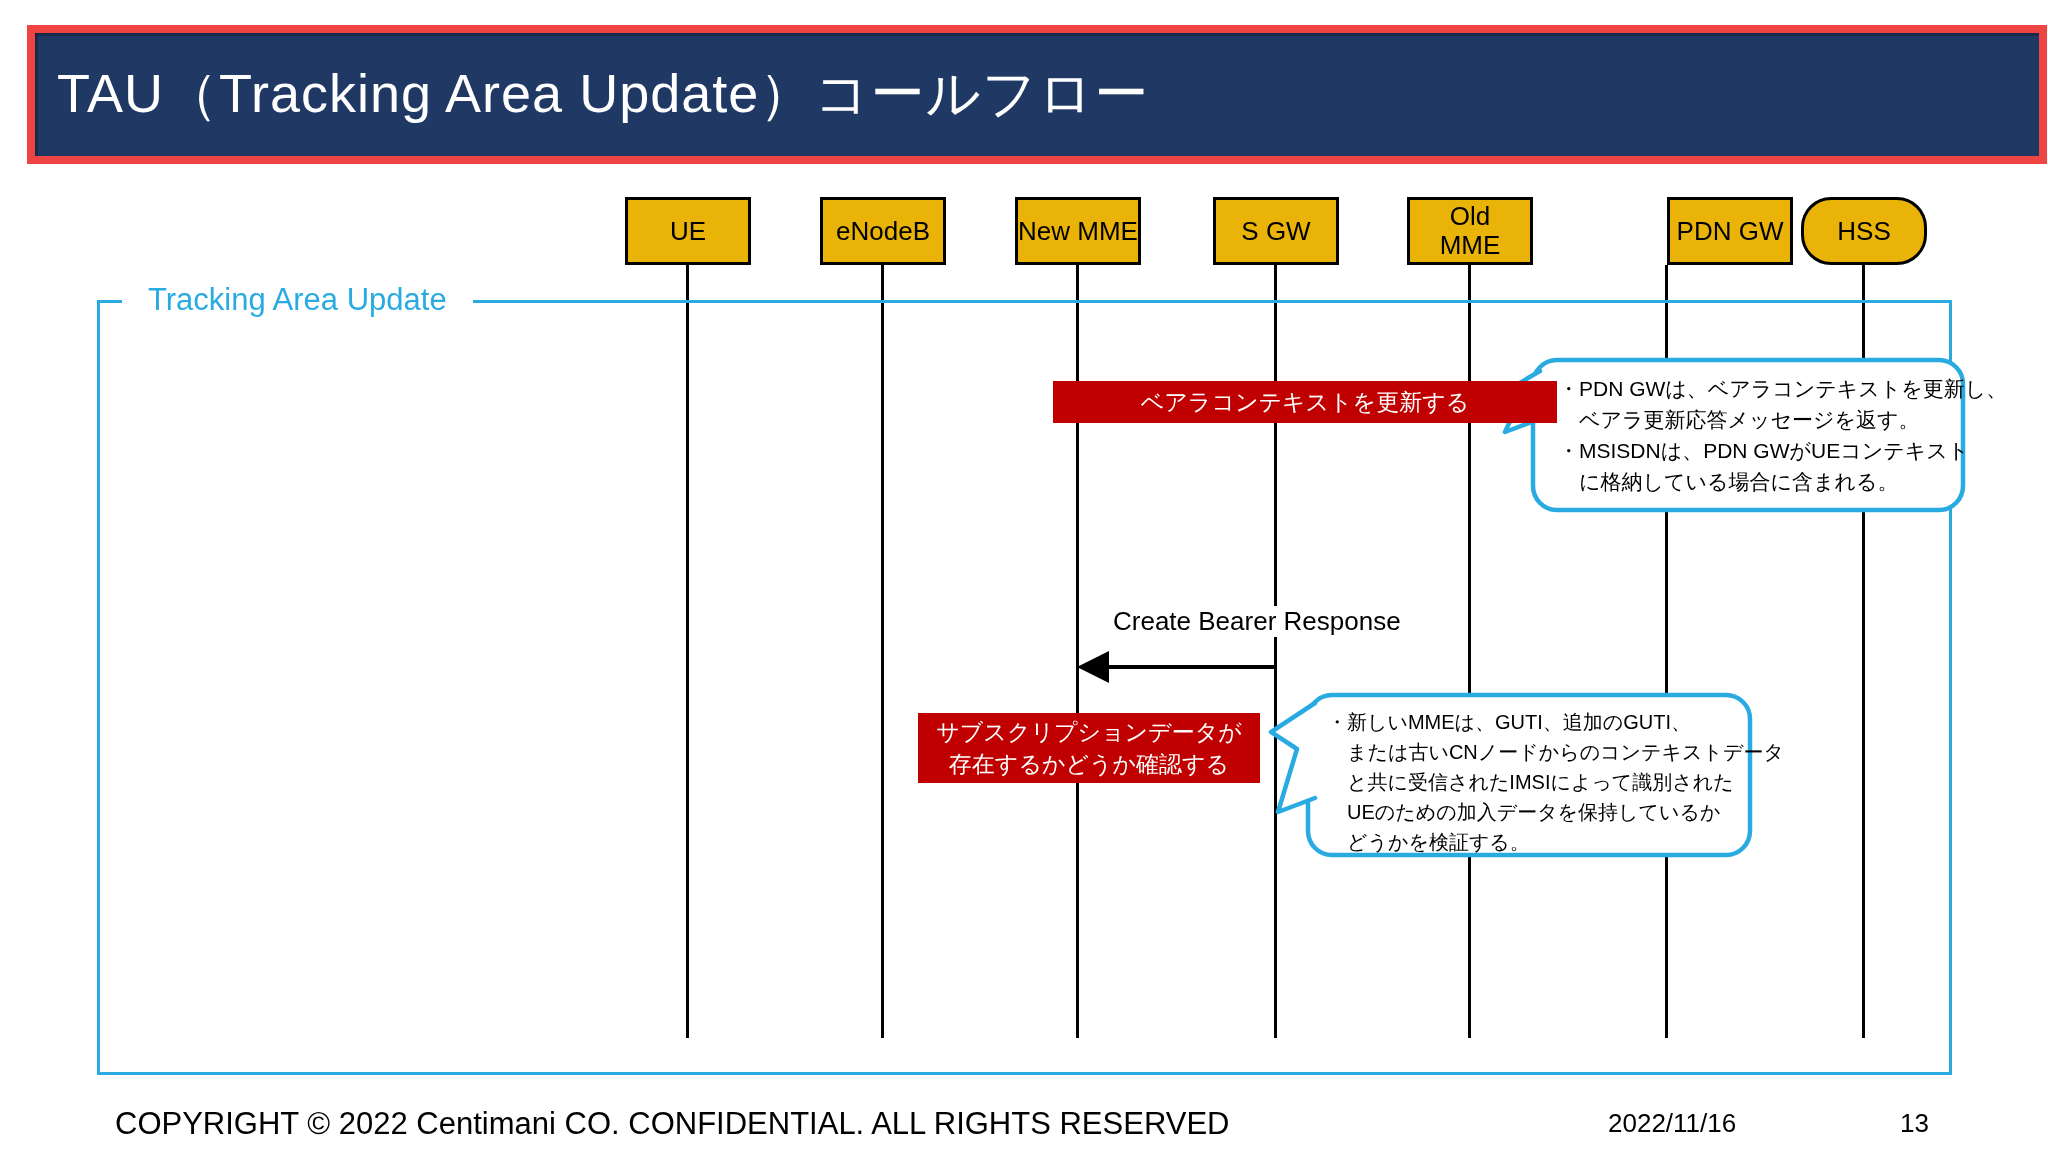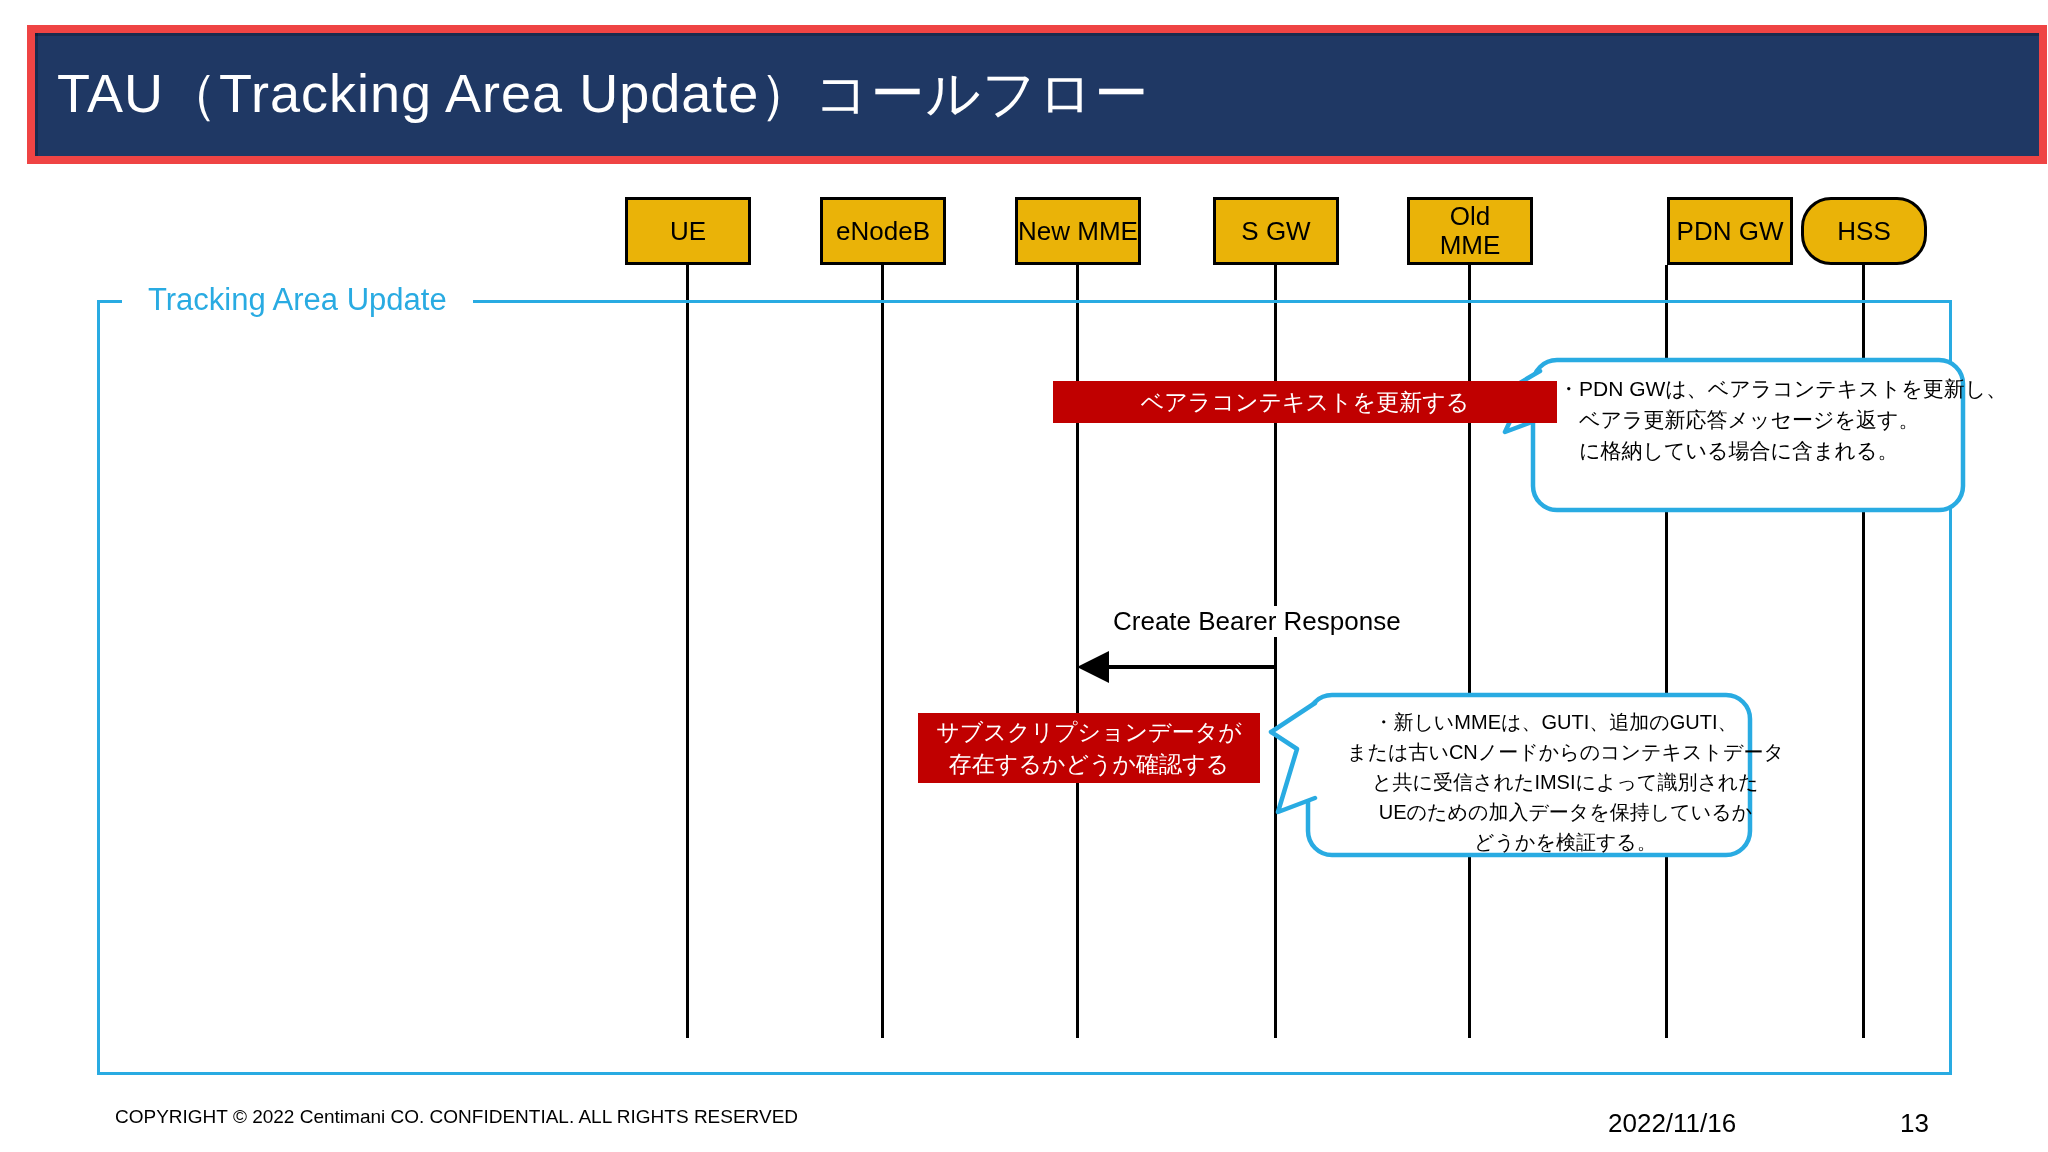--- a/index.html
+++ b/index.html
@@ -33,24 +33,24 @@
   .red-box-1{left:1053px;top:381px;width:504px;height:42px;font-size:23px;}
   .red-box-2{left:918px;top:713px;width:342px;height:70px;font-size:23px;line-height:32px;}
 
   
   .msg-label{left:1103px;top:606px;background:#fff;font-size:26px;padding:0 10px;white-space:nowrap;}
 
   
   .callout-text{font-size:21px;line-height:31px;}
   .callout-text div{white-space:pre;}
   .callout-1-text{left:1558px;top:373px;}
-  .callout-2-text{left:1327px;top:707px;font-size:20px;line-height:30px;text-align:center;}
+  .callout-2-text{left:1327px;top:707px;font-size:20px;line-height:30px;}
 
   
-  .footer-copyright{left:115px;top:1106px;font-size:19px;white-space:nowrap;text-align:right;}
+  .footer-copyright{left:115px;top:1106px;font-size:31px;white-space:nowrap;text-align:right;}
   .footer-date{left:1608px;top:1108px;font-size:26px;}
   .footer-page{left:1900px;top:1108px;font-size:26px;}
 
   svg{display:block;}
 </style>
 </head>
 <body>
 
 <div class="abs title-bar">
   <div class="title-text">TAU（Tracking Area Update）コールフロー</div>
@@ -100,20 +100,21 @@
 <div class="abs red-box red-box-2">
   <div>サブスクリプションデータが</div>
   <div>存在するかどうか確認する</div>
 </div>
 
 <div class="abs msg-label">Create Bearer Response</div>
 
 <div class="abs callout-text callout-1-text">
   <div>・PDN GWは、ベアラコンテキストを更新し、</div>
   <div>　ベアラ更新応答メッセージを返す。</div>
+  <div>・MSISDNは、PDN GWがUEコンテキスト</div>
   <div>　に格納している場合に含まれる。</div>
 </div>
 <div class="abs callout-text callout-2-text">
   <div>・新しいMMEは、GUTI、追加のGUTI、</div>
   <div>　または古いCNノードからのコンテキストデータ</div>
   <div>　と共に受信されたIMSIによって識別された</div>
   <div>　UEのための加入データを保持しているか</div>
   <div>　どうかを検証する。</div>
 </div>
 

